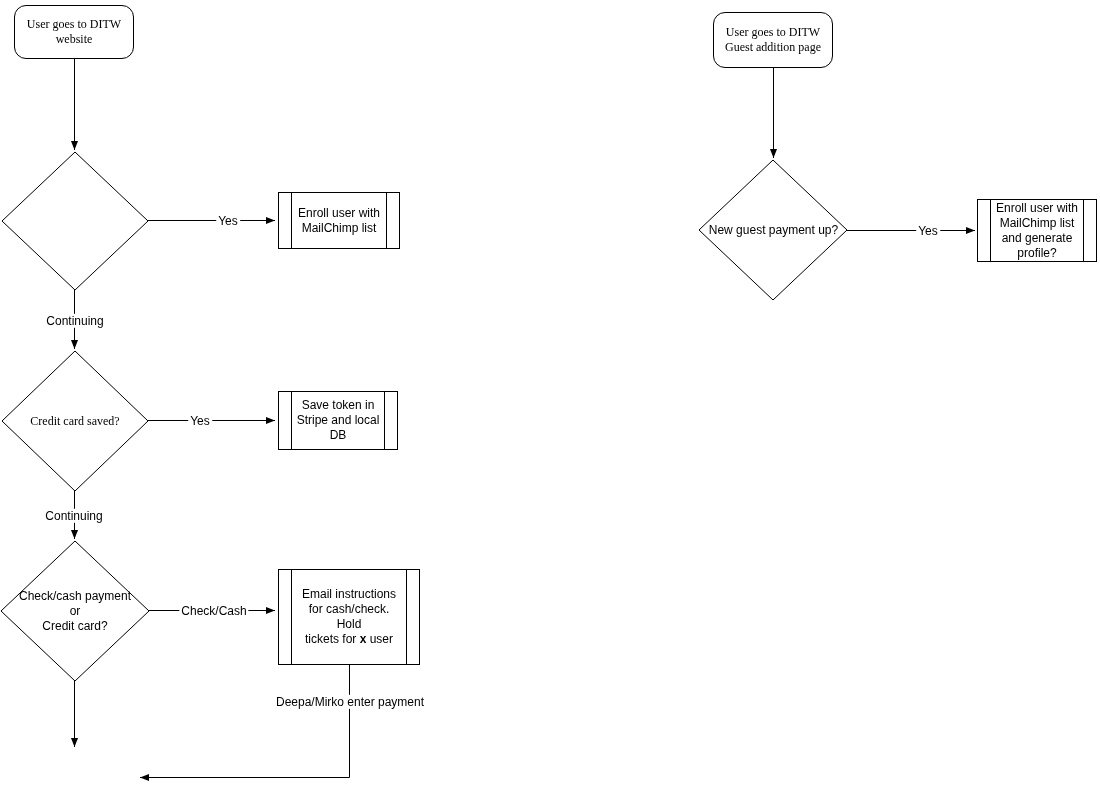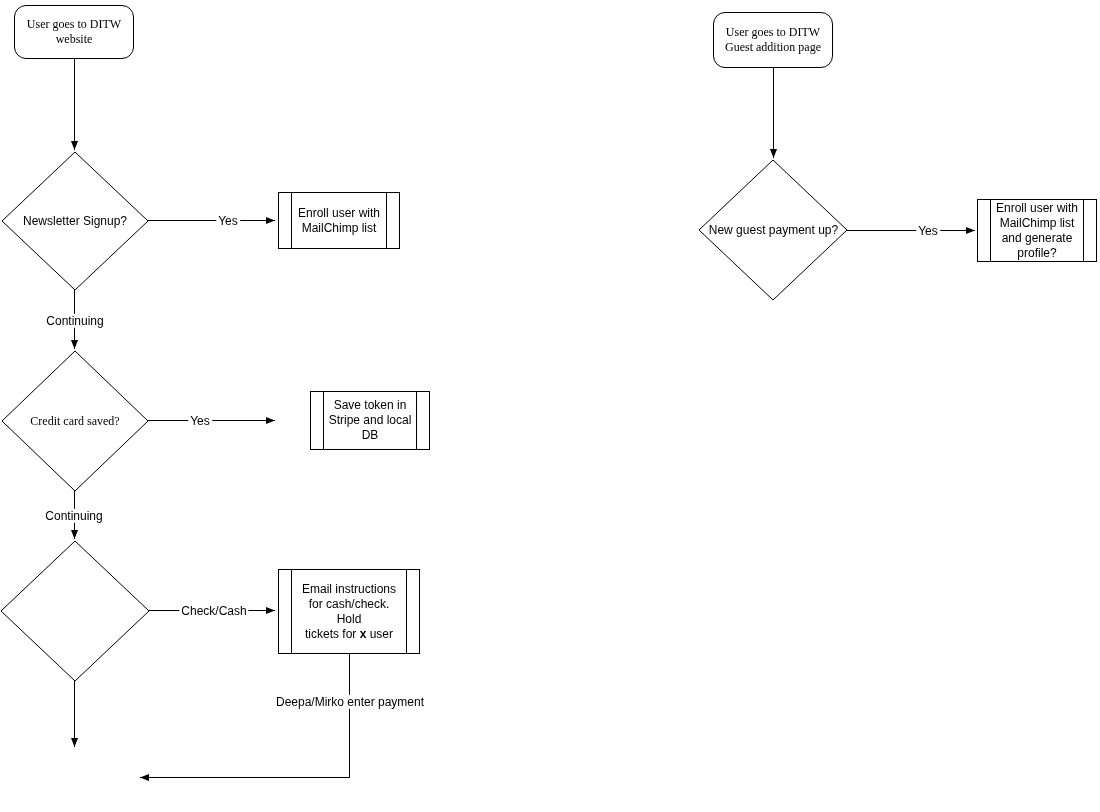--- a/index.html
+++ b/index.html
@@ -100,45 +100,47 @@
     <polygon points="75,351 148,421 75,491 2,421" fill="#ffffff" stroke="#000000"></polygon>
     <polygon points="75,541 149,611 75,681 1,611" fill="#ffffff" stroke="#000000"></polygon>
     <polygon points="773,160 847,230 773,300 699,230" fill="#ffffff" stroke="#000000"></polygon>
   </svg>
 
   <div class="node terminator" style="left:14px; top:5px; width:120px; height:54px;">
     <span>User goes to DITW
 website</span>
   </div>
 
-  <div class="node decision-label" style="left:5px; top:152px; width:140px; height:138px;">
-    <span>Newsletter Signup?</span>
-  </div>
 
   <div class="node process" style="left:278px; top:192px; width:122px; height:57px;">
     <span class="bar left"></span>
     <span class="bar right"></span>
     <span>Enroll user with
 MailChimp list</span>
   </div>
 
   <div class="node decision-label" style="left:5px; top:352px; width:140px; height:138px;font-family:Liberation Serif, serif;">
     <span>Credit card saved?</span>
   </div>
 
-  <div class="node process" style="left:278px; top:391px; width:120px; height:59px;margin-left:32px;">
+  <div class="node process" style="left:278px; top:391px; width:120px; height:59px;">
     <span class="bar left"></span>
     <span class="bar right"></span>
     <span>Save token in
 Stripe and local
 DB</span>
   </div>
 
+  <div class="node decision-label" style="left:2px; top:542px; width:146px; height:138px;">
+    <span>Check/cash payment
+or
+Credit card?</span>
+  </div>
 
-  <div class="node process" style="left:278px; top:569px; width:142px; height:85px;">
+  <div class="node process" style="left:278px; top:569px; width:142px; height:96px;">
     <span class="bar left"></span>
     <span class="bar right"></span>
     <span><span>Email instructions
 for cash/check. Hold
 tickets for </span><b>x</b><span> user</span></span>
   </div>
 
 
   <div class="node terminator" style="left:713px; top:12px; width:120px; height:56px;">
     <span>User goes to DITW

